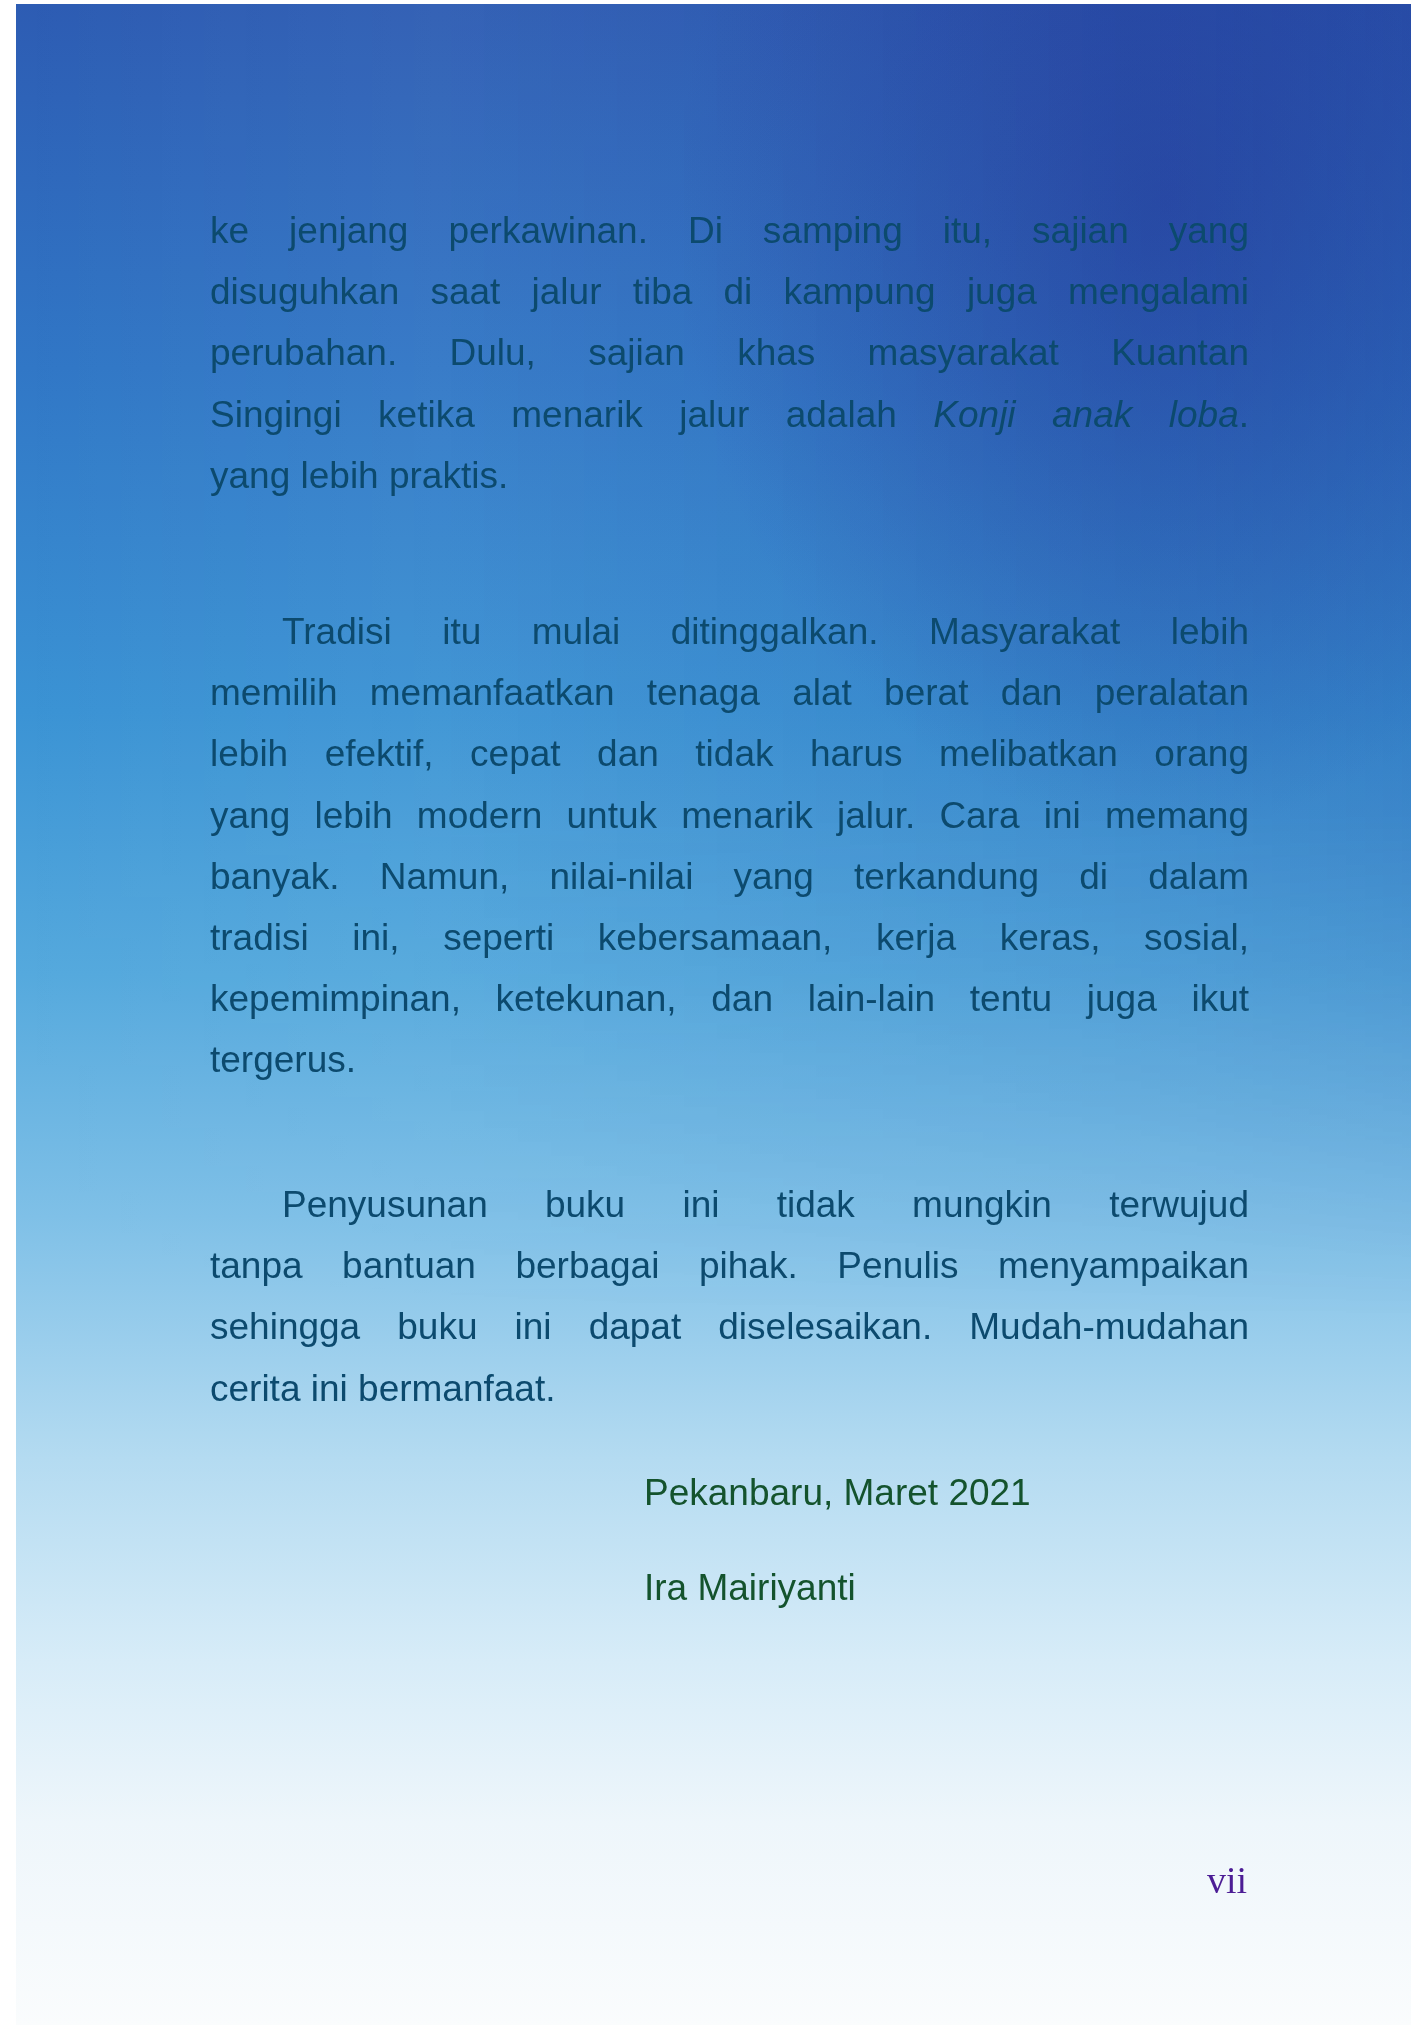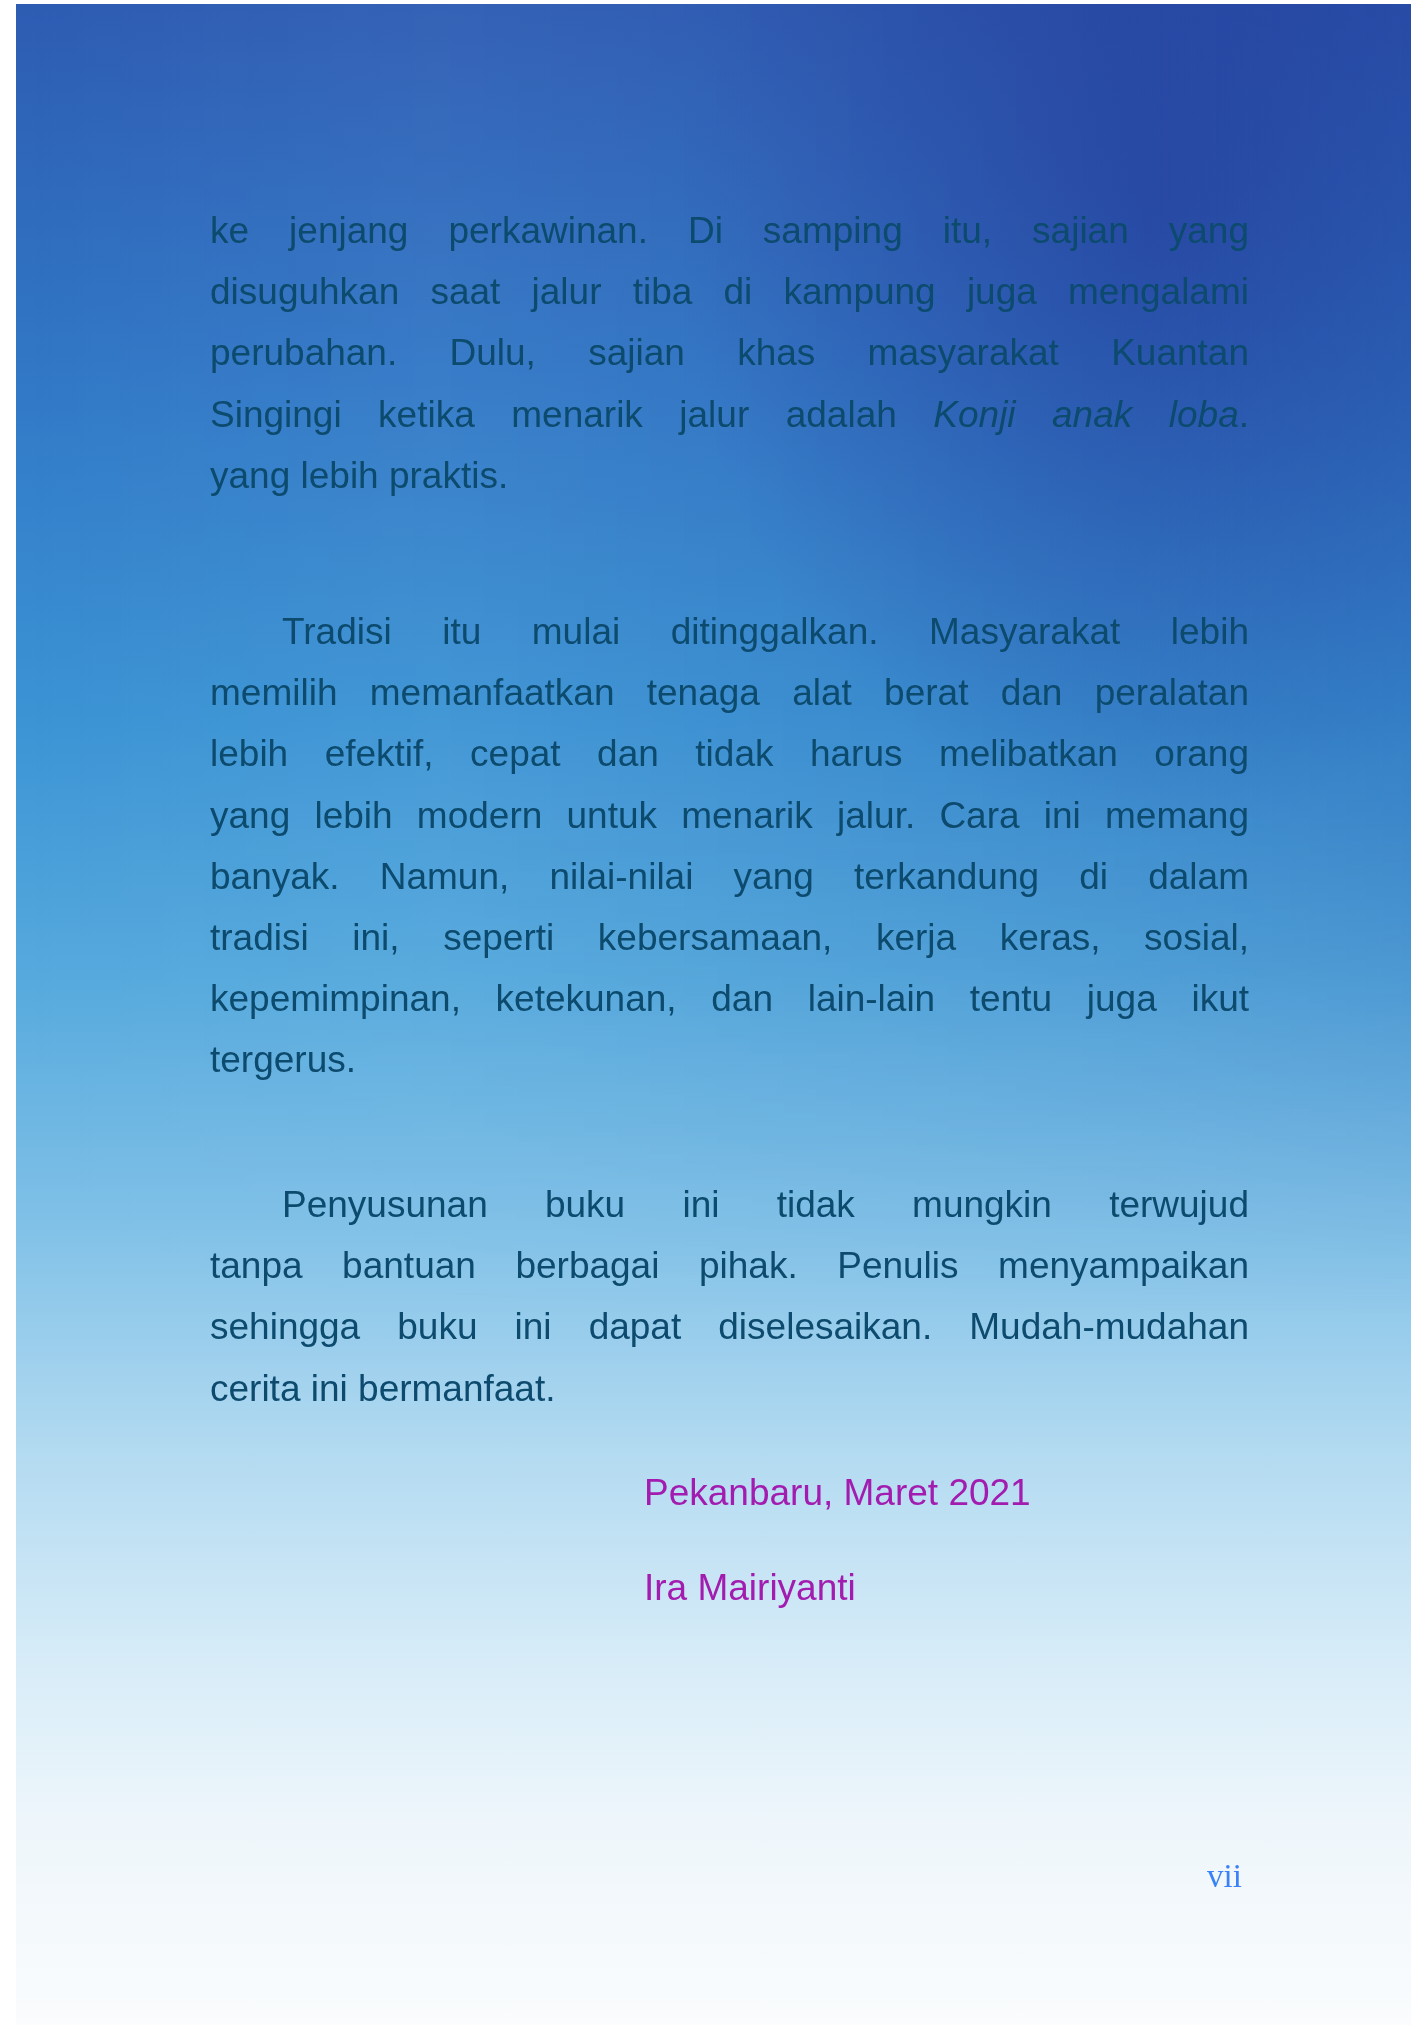--- a/index.html
+++ b/index.html
@@ -37,27 +37,27 @@
     text-align: justify; text-align-last: justify; white-space: nowrap;
   }
   .line.last { text-align-last: left; }
   .line.indent { padding-left: 72px; }
   .it { font-style: italic; }
   #p1 { top: 200px; }
   #p2 { top: 601px; }
   #p3 { top: 1174px; }
   .sig {
     position: absolute; left: 644px; font-family: "Liberation Sans", "DejaVu Sans", sans-serif;
-    font-size: 37px; color: #a21caf; line-height: 61px; z-index: 2; white-space: nowrap;
+    font-size: 37px; color: #14532d; line-height: 61px; z-index: 2; white-space: nowrap;
   }
   #sig-place { top: 1462px; }
   #sig-name { top: 1557px; }
   .pagenum {
     position: absolute; left: 1207px; top: 1858px;
-    font-family: "Liberation Serif", "DejaVu Serif", serif; font-size: 33px; color: #3b82f6; z-index: 2;
+    font-family: "Liberation Serif", "DejaVu Serif", serif; font-size: 38px; color: #4c1d95; z-index: 2;
   }
 </style>
 </head>
 <body>
 
 <div class="page"></div>
 
 <div class="text" id="p1">
   <span class="line">ke jenjang perkawinan. Di samping itu, sajian yang</span>
   <span class="line">disuguhkan saat jalur tiba di kampung juga mengalami</span>

